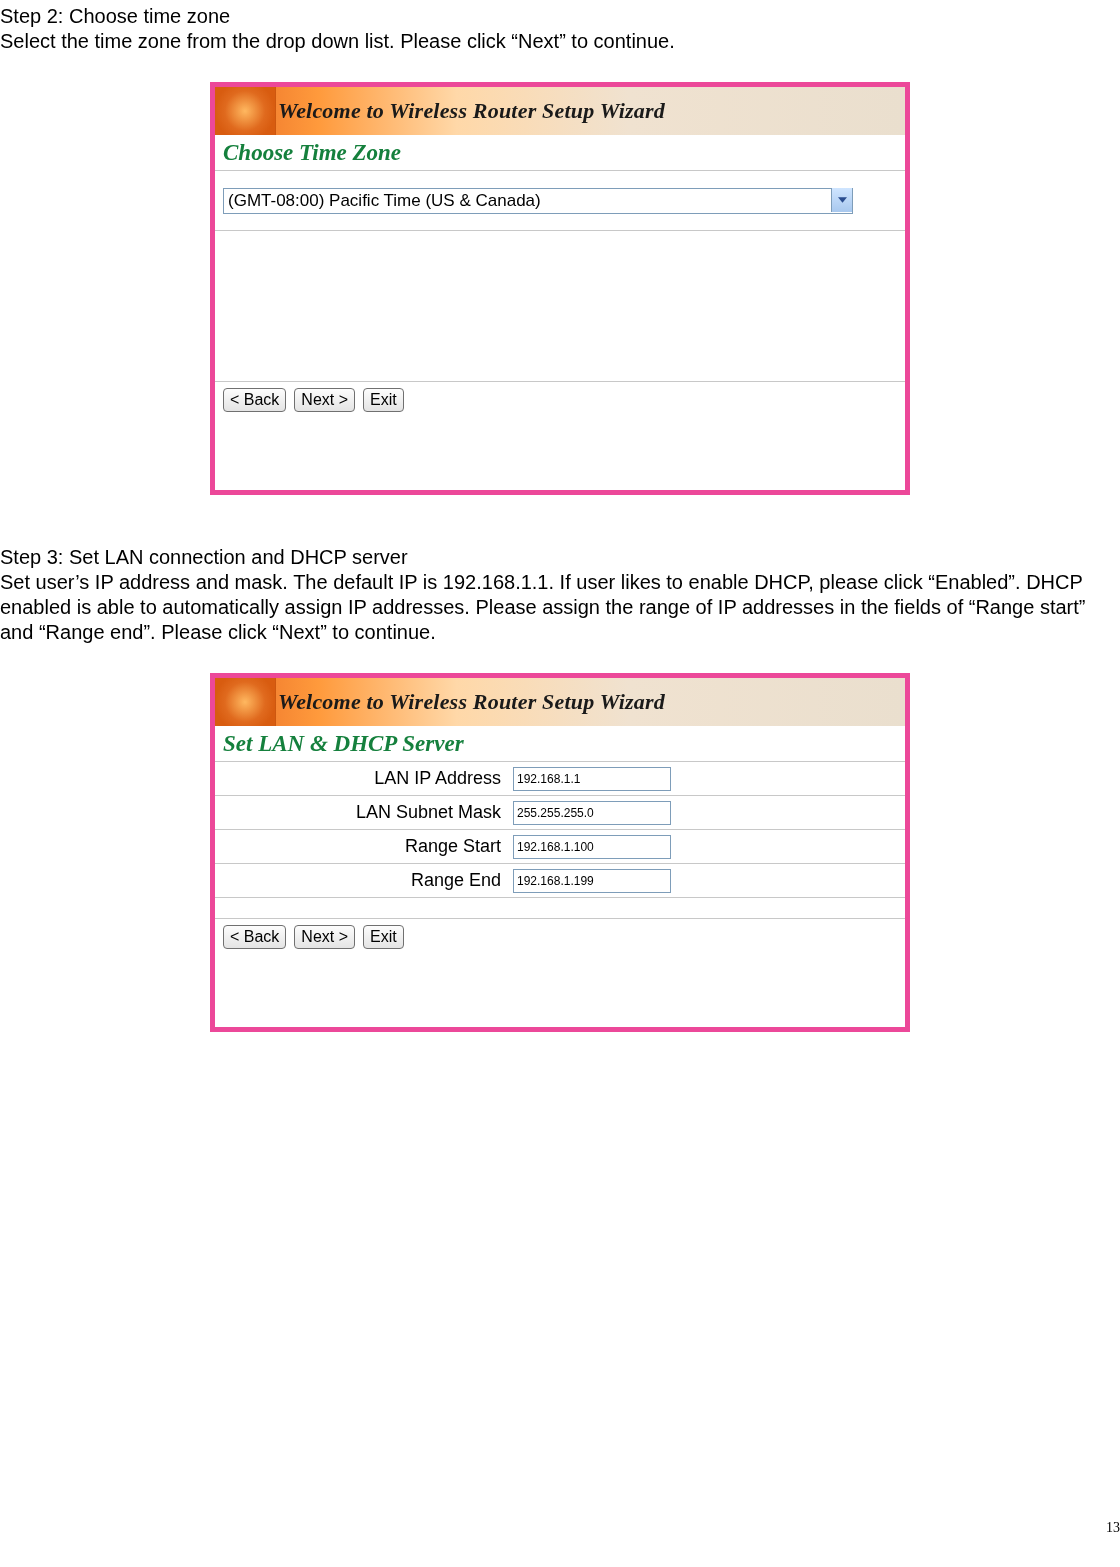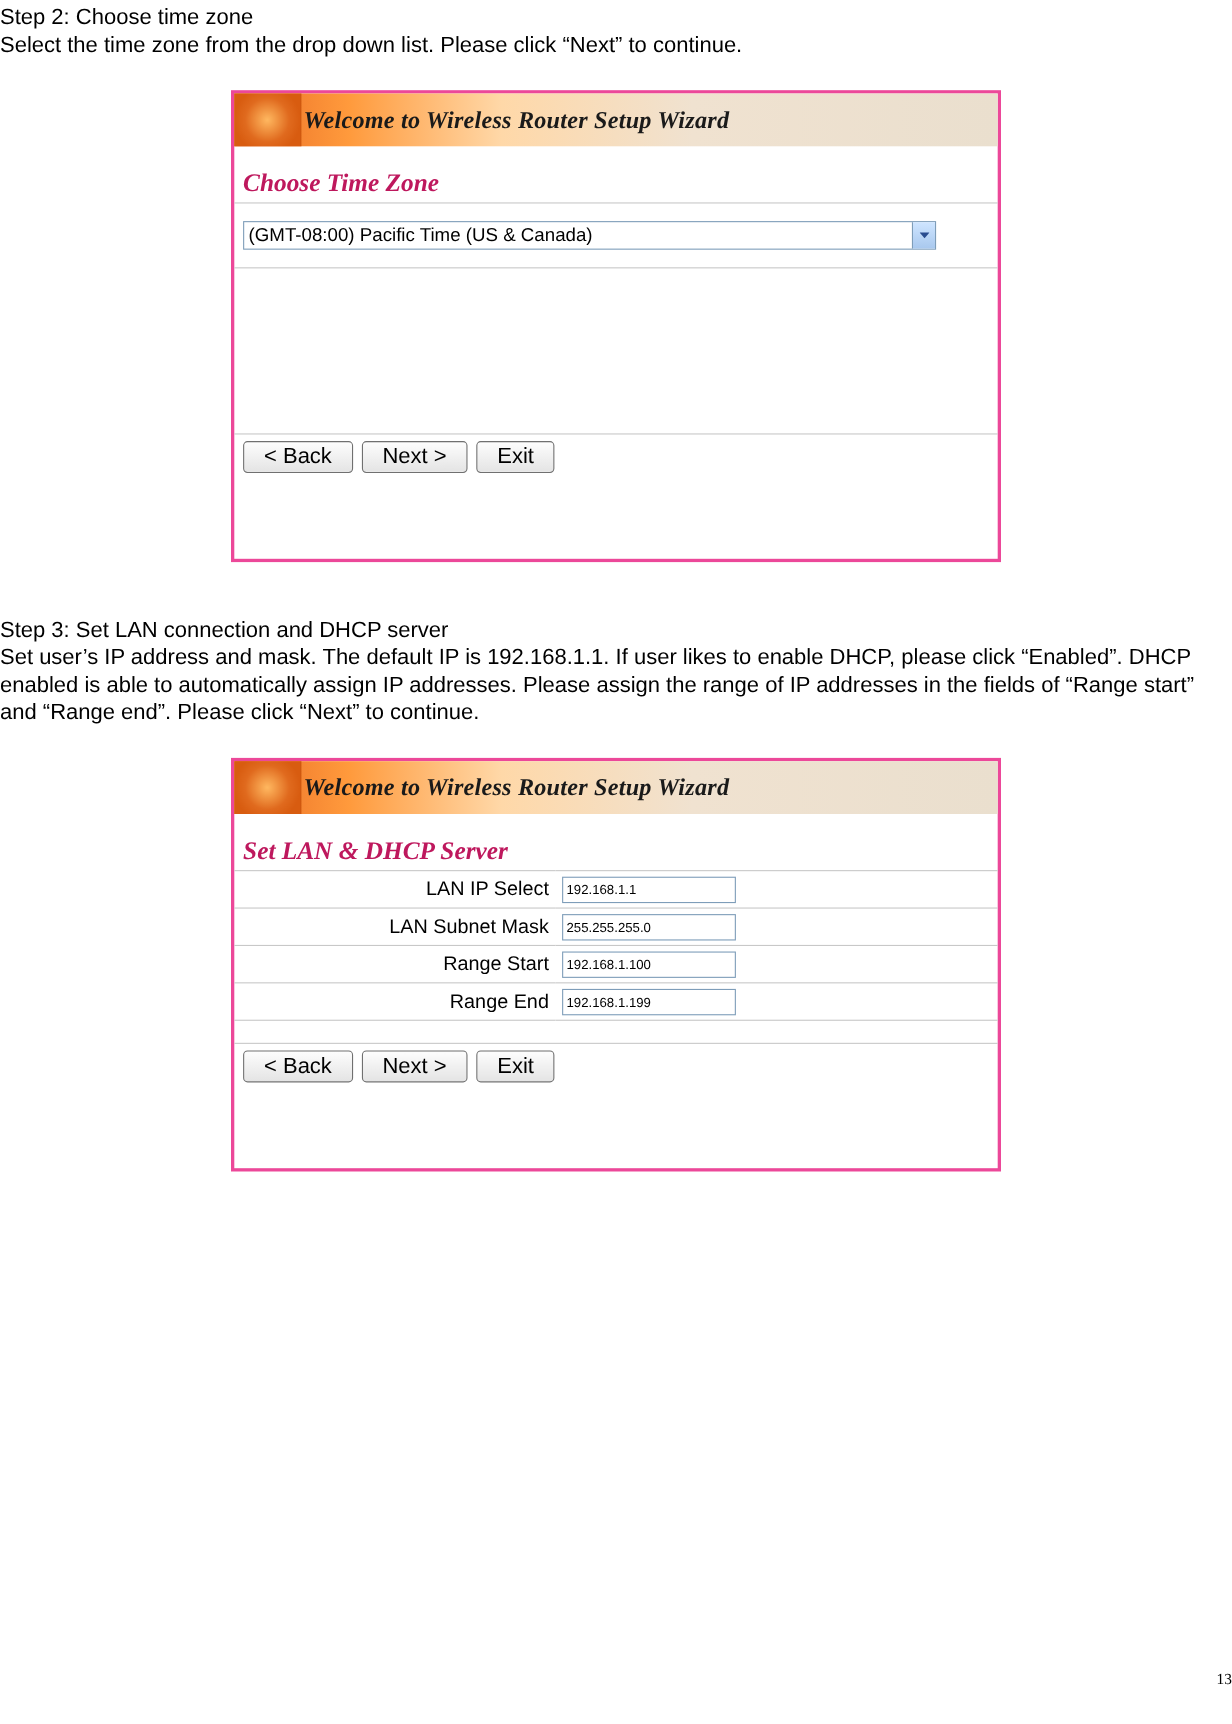--- a/index.html
+++ b/index.html
@@ -24,21 +24,21 @@
   }
   .step-title {
     margin: 4px 0 0 0;
   }
   .step-desc {
     margin: 0 0 20px 0;
   }
   .wizard-shot {
     margin: 28px auto 0 auto;
     width: 700px;
-    border: 3px solid #ec4899;
+    border: 5px solid #ec4899;
     background: #fff;
     box-sizing: border-box;
   }
   .wizard-banner {
     height: 48px;
     background: linear-gradient(90deg, #e86a25 0%, #ff9a3c 15%, #ffd8a8 35%, #f0e2d0 60%, #eadfce 100%);
     position: relative;
     display: flex;
     align-items: center;
   }
@@ -55,23 +55,23 @@
     color: #1a1a1a;
     font-size: 22px;
     margin-left: 2px;
     white-space: nowrap;
     letter-spacing: 0.2px;
   }
   .wizard-heading {
     font-family: Georgia, "Times New Roman", serif;
     font-style: italic;
     font-weight: bold;
-    color: #be185d;
+    color: #15803d;
     font-size: 23px;
-    padding: 20px 8px 2px 8px;
+    padding: 4px 8px 2px 8px;
     border-bottom: none;
   }
   .wizard-inner {
     padding: 0;
   }
   .tz-row {
     border-top: 1px solid #c8c8c8;
     border-bottom: 1px solid #c8c8c8;
     padding: 16px 8px;
   }
@@ -116,22 +116,22 @@
     height: 20px;
   }
   .btn-row {
     padding: 6px 8px 8px 8px;
     display: flex;
     gap: 8px;
     border-top: 1px solid #c8c8c8;
   }
   .wiz-btn {
     font-family: Arial, sans-serif;
-    font-size: 20px;
-    padding: 2px 18px;
+    font-size: 16px;
+    padding: 2px 6px;
     background: linear-gradient(#fdfdfd, #e4e4e4);
     border: 1px solid #707070;
     border-radius: 4px;
     cursor: pointer;
   }
   .wizard-bottom-pad {
     height: 70px;
   }
   
   .form-table {
@@ -239,21 +239,21 @@
   <div class="wizard-shot">
     <div class="wizard-banner">
       <div class="banner-swirl"></div>
       <div class="banner-text">Welcome to Wireless Router Setup Wizard</div>
     </div>
     <div class="wizard-heading">Set LAN &amp; DHCP Server</div>
     <div class="wizard-inner">
       <table class="form-table">
         <tbody>
             <tr>
-          <td class="label-cell">LAN IP Select</td>
+          <td class="label-cell">LAN IP Address</td>
           <td><input class="text-input" type="text" value="192.168.1.1" style=""></td>
         </tr>
         <tr>
           <td class="label-cell">LAN Subnet Mask</td>
           <td><input class="text-input" type="text" value="255.255.255.0" style=""></td>
         </tr>
         <tr>
           <td class="label-cell">Range Start</td>
           <td><input class="text-input" type="text" value="192.168.1.100" style=""></td>
         </tr>

